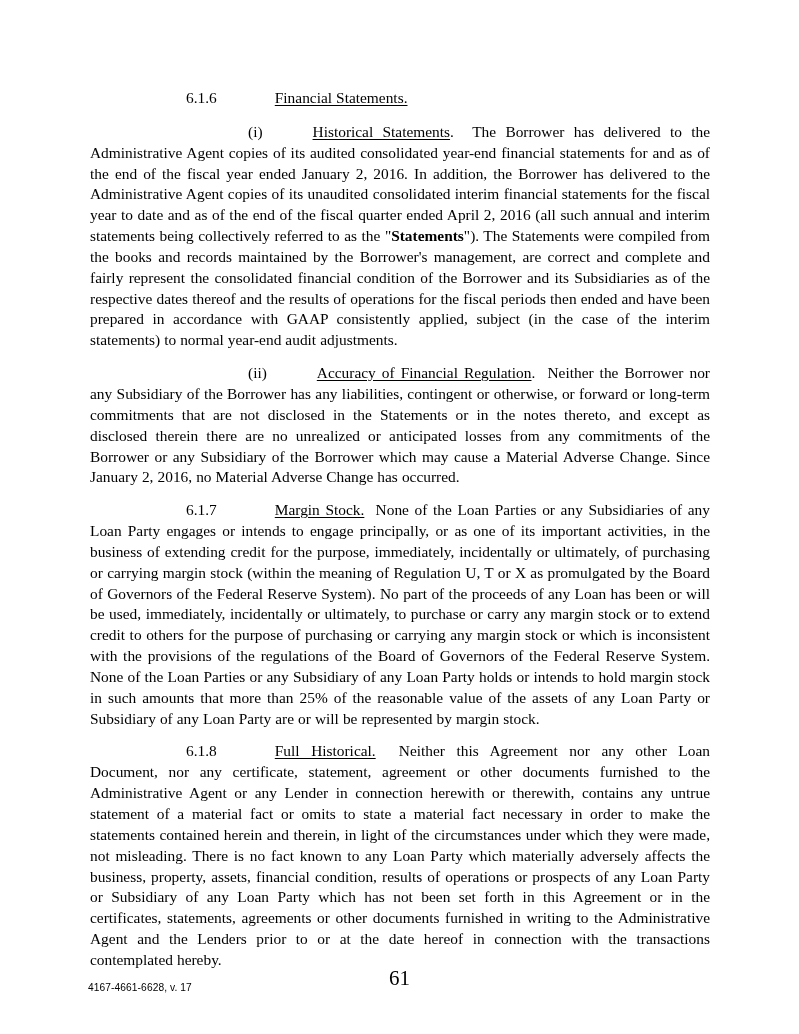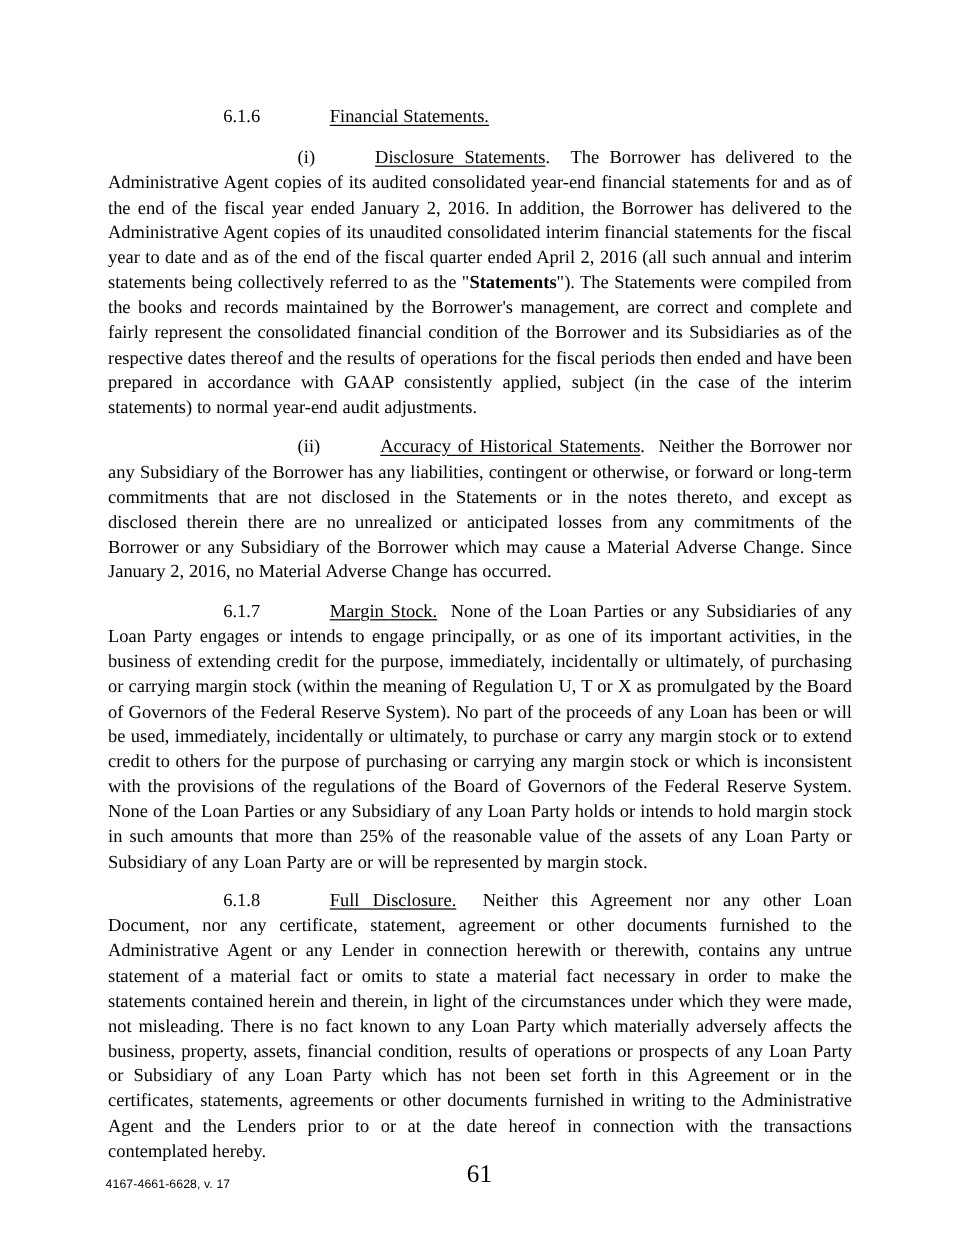--- a/index.html
+++ b/index.html
@@ -83,30 +83,30 @@
 </style>
 </head>
 <body>
 
 <div id="page">
 
   <div id="content">
 
     <p class="para ind-sec gap-after-lg"><span>6.1.6</span><span class="tab"></span><span class="u">Financial Statements.</span></p>
 
-    <p class="para ind-rom gap-after"><span>(i)</span><span class="tab-sm"></span><span class="u">Disclosure Statements</span><span>.</span>&nbsp;
+    <p class="para ind-rom gap-after"><span>(i)</span><span class="tab-sm"></span><span class="u">Historical Statements</span><span>.</span>&nbsp;
       <span>The Borrower has delivered to the Administrative Agent copies of its audited consolidated year-end financial statements for and as of the end of the fiscal year ended January 2, 2016.  In addition, the Borrower has delivered to the Administrative Agent copies of its unaudited consolidated interim financial statements for the fiscal year to date and as of the end of the fiscal quarter ended April 2, 2016 (all such annual and interim statements being collectively referred to as the "</span><span class="b">Statements</span><span>").  The Statements were compiled from the books and records maintained by the Borrower's management, are correct and complete and fairly represent the consolidated financial condition of the Borrower and its Subsidiaries as of the respective dates thereof and the results of operations for the fiscal periods then ended and have been prepared in accordance with GAAP consistently applied, subject (in the case of the interim statements) to normal year-end audit adjustments.</span></p>
 
-    <p class="para ind-rom gap-after"><span>(ii)</span><span class="tab-sm"></span><span class="u">Accuracy of Historical Statements</span><span>.</span>&nbsp;
+    <p class="para ind-rom gap-after"><span>(ii)</span><span class="tab-sm"></span><span class="u">Accuracy of Financial Regulation</span><span>.</span>&nbsp;
       <span>Neither the Borrower nor any Subsidiary of the Borrower has any liabilities, contingent or otherwise, or forward or long-term commitments that are not disclosed in the Statements or in the notes thereto, and except as disclosed therein there are no unrealized or anticipated losses from any commitments of the Borrower or any Subsidiary of the Borrower which may cause a Material Adverse Change.  Since January 2, 2016, no Material Adverse Change has occurred.</span></p>
 
     <p class="para ind-sec gap-after"><span>6.1.7</span><span class="tab"></span><span class="u">Margin Stock.</span>&nbsp;
       <span>None of the Loan Parties or any Subsidiaries of any Loan Party engages or intends to engage principally, or as one of its important activities, in the business of extending credit for the purpose, immediately, incidentally or ultimately, of purchasing or carrying margin stock (within the meaning of Regulation U, T or X as promulgated by the Board of Governors of the Federal Reserve System).  No part of the proceeds of any Loan has been or will be used, immediately, incidentally or ultimately, to purchase or carry any margin stock or to extend credit to others for the purpose of purchasing or carrying any margin stock or which is inconsistent with the provisions of the regulations of the Board of Governors of the Federal Reserve System.  None of the Loan Parties or any Subsidiary of any Loan Party holds or intends to hold margin stock in such amounts that more than 25% of the reasonable value of the assets of any Loan Party or Subsidiary of any Loan Party are or will be represented by margin stock.</span></p>
 
-    <p class="para ind-sec"><span>6.1.8</span><span class="tab"></span><span class="u">Full Disclosure.</span>&nbsp;
+    <p class="para ind-sec"><span>6.1.8</span><span class="tab"></span><span class="u">Full Historical.</span>&nbsp;
       <span>Neither this Agreement nor any other Loan Document, nor any certificate, statement, agreement or other documents furnished to the Administrative Agent or any Lender in connection herewith or therewith, contains any untrue statement of a material fact or omits to state a material fact necessary in order to make the statements contained herein and therein, in light of the circumstances under which they were made, not misleading.  There is no fact known to any Loan Party which materially adversely affects the business, property, assets, financial condition, results of operations or prospects of any Loan Party or Subsidiary of any Loan Party which has not been set forth in this Agreement or in the certificates, statements, agreements or other documents furnished in writing to the Administrative Agent and the Lenders prior to or at the date hereof in connection with the transactions contemplated hereby.</span></p>
 
   </div>
 
   <div id="page-number">61</div>
   <div id="footer-id">4167-4661-6628, v. 17</div>
 
 </div>
 
 </body></html>

